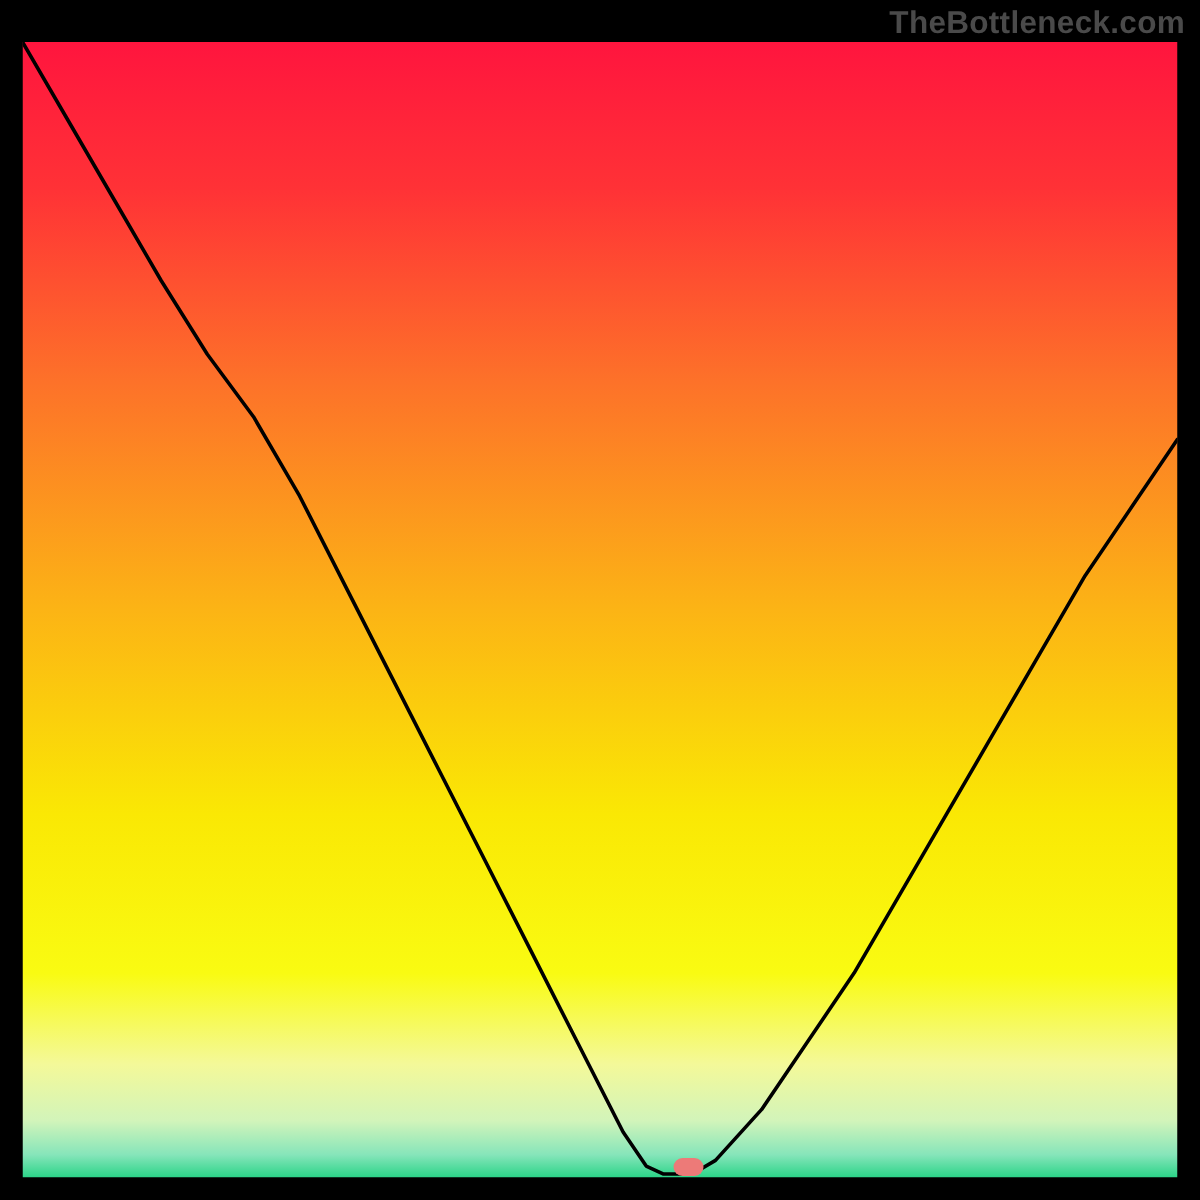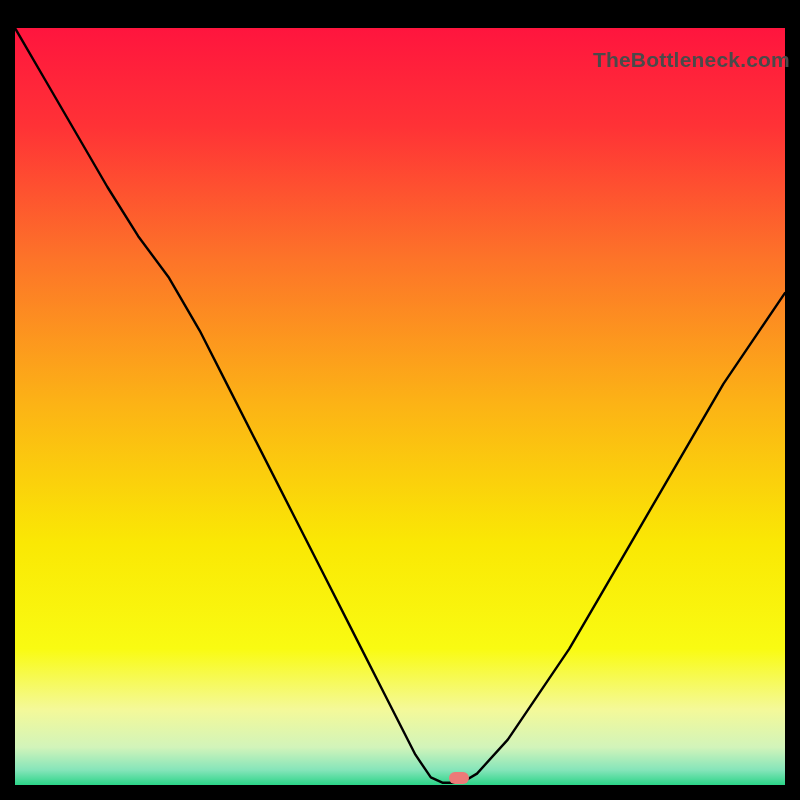--- a/index.html
+++ b/index.html
@@ -19,21 +19,20 @@
   .watermark {
     position: absolute;
     top: 4px;
     right: 10px;
     font-family: Arial, Helvetica, sans-serif;
     font-size: 21px;
     font-weight: 600;
     color: #4a4a4a;
     letter-spacing: 0.2px;
     z-index: 10;
-    margin-top: 44px;
   }
   svg.plot {
     position: absolute;
     left: 15px;
     top: 28px;
     width: 770px;
     height: 757px;
   }
   .marker {
     position: absolute;

